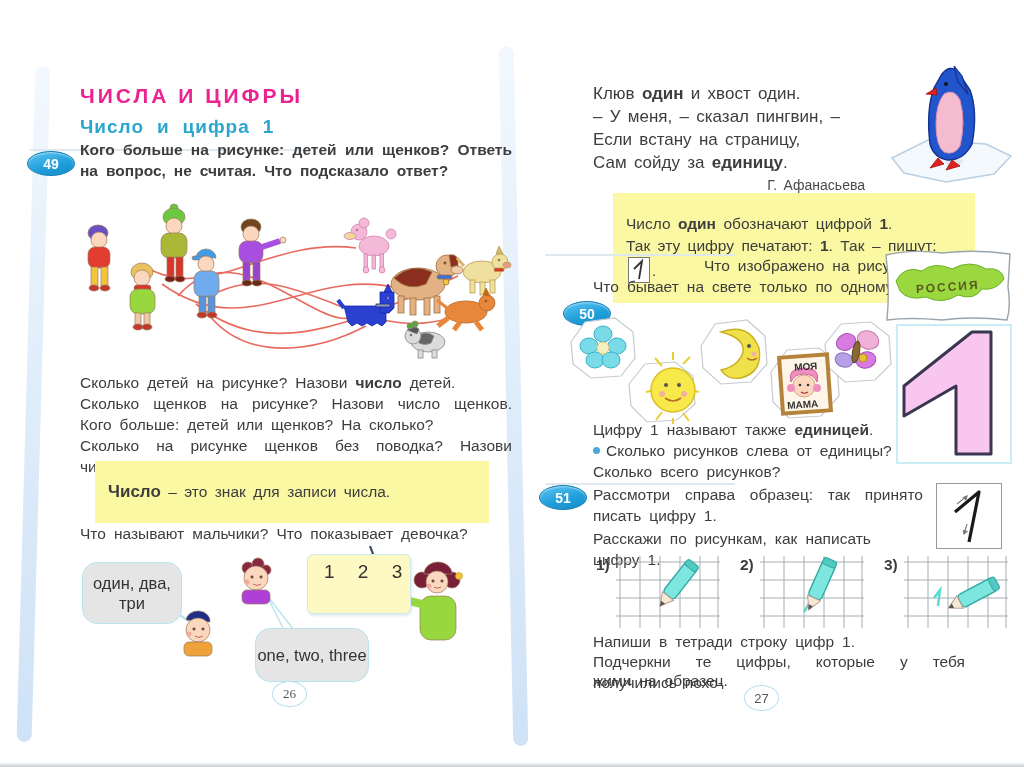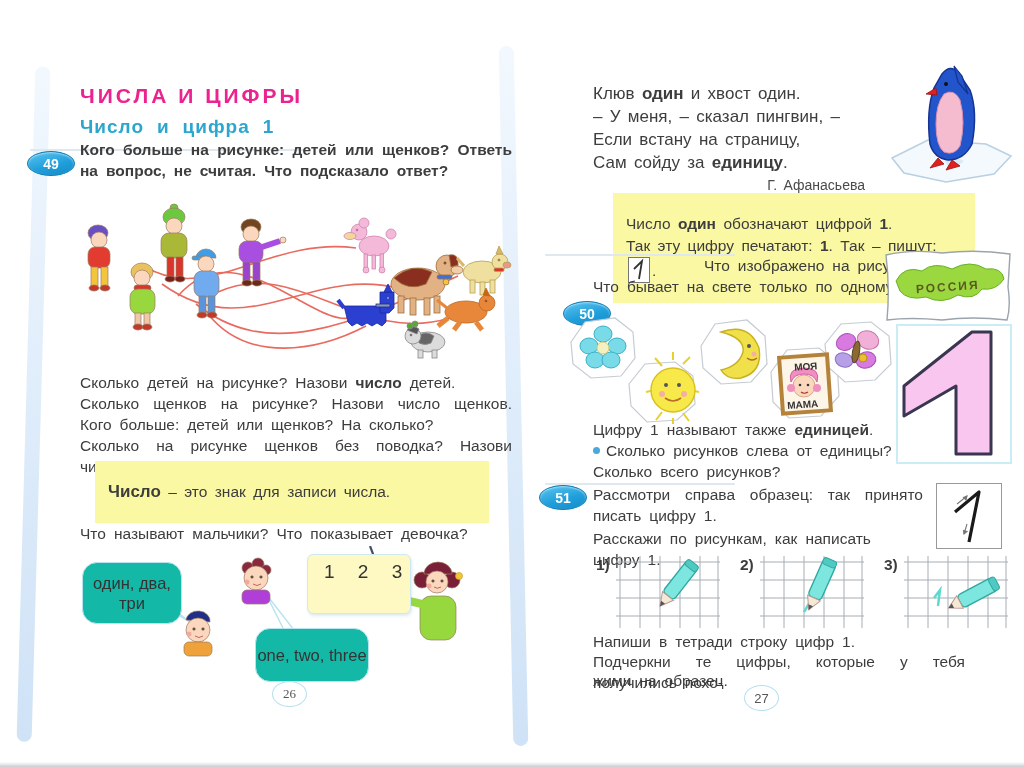--- a/index.html
+++ b/index.html
@@ -16,21 +16,21 @@
          display:flex;align-items:center;justify-content:center;
          box-shadow:inset 0 1px 2px rgba(255,255,255,.55);}
   .exline{position:absolute;height:2px;background:#dfe8ee;border-radius:1px;}
   .rulebox{position:absolute;background:#faf8a2;padding:20px 13px;font-size:15.5px;line-height:22px;word-spacing:0.2em;}
   .rulebox .lead{font-size:17px;font-weight:bold;}
   .pagenum{position:absolute;width:33px;height:24px;border:1.6px solid #b7dff1;border-radius:50%;
            background:#fff;display:flex;align-items:center;justify-content:center;
            font-size:13px;color:#555;}
   .title{font-weight:bold;font-size:21px;letter-spacing:3px;color:#ec2290;text-align:left;}
   .subtitle{font-weight:bold;font-size:19px;letter-spacing:1px;color:#2ba6ce;word-spacing:0.35em;}
-  .bubble{position:absolute;background:#14b8a6;border:1.6px solid #b9e3ee;border-radius:15px;
+  .bubble{position:absolute;background:#e5e5e5;border:1.6px solid #b9e3ee;border-radius:15px;
           display:flex;align-items:center;justify-content:center;text-align:center;
           font-size:16.5px;line-height:20px;color:#333;}
   .board{position:absolute;background:#fef9c3;border:1.6px solid #cfe9f2;border-radius:6px;
          font-size:19px;color:#333;padding:6px 0 0 16px;word-spacing:18px;
          box-shadow:1px 2px 3px rgba(150,190,210,.3);}
   .digitbox{display:inline-block;width:20px;height:24px;border:1.2px solid #777;background:#fff;
             vertical-align:-6px;margin:0 2px;}
   .samplebox{position:absolute;width:64px;height:64px;border:1.5px solid #999;background:#fff;}
   .bullet{display:inline-block;width:7px;height:7px;border-radius:50%;background:#4aa9d9;
           margin-right:6px;vertical-align:2px;}

